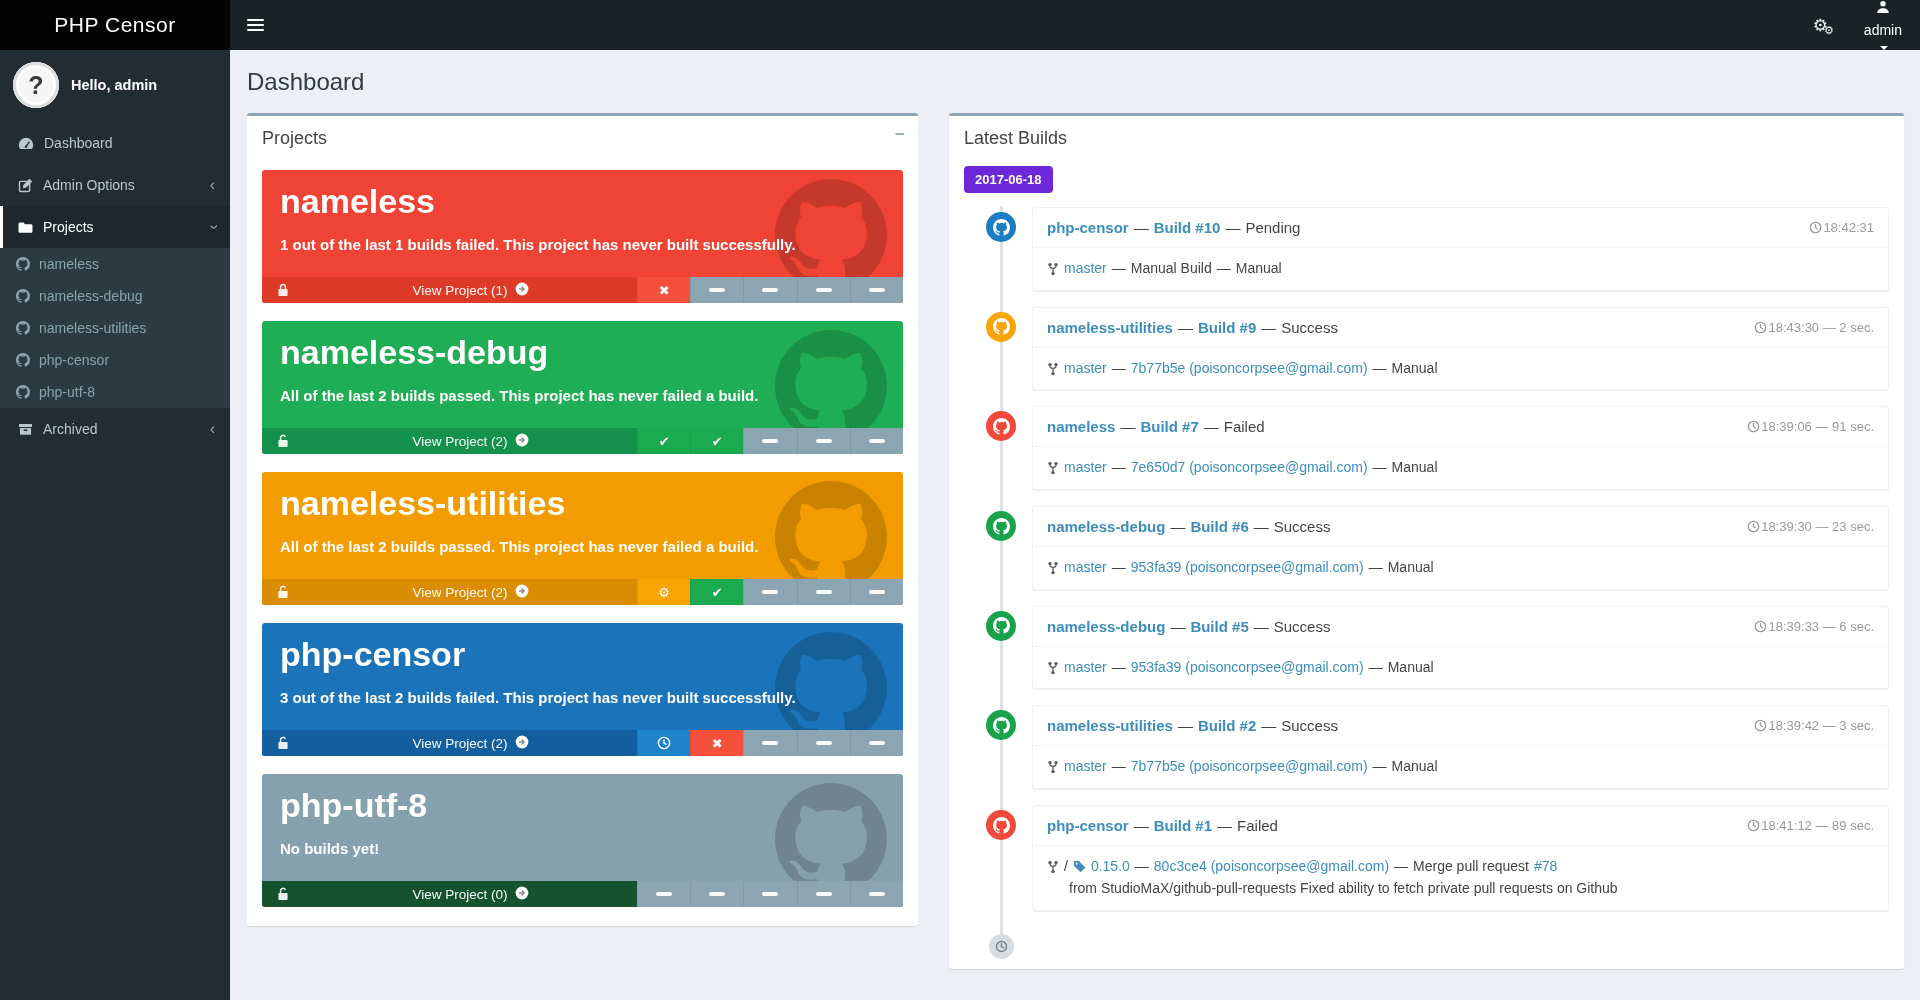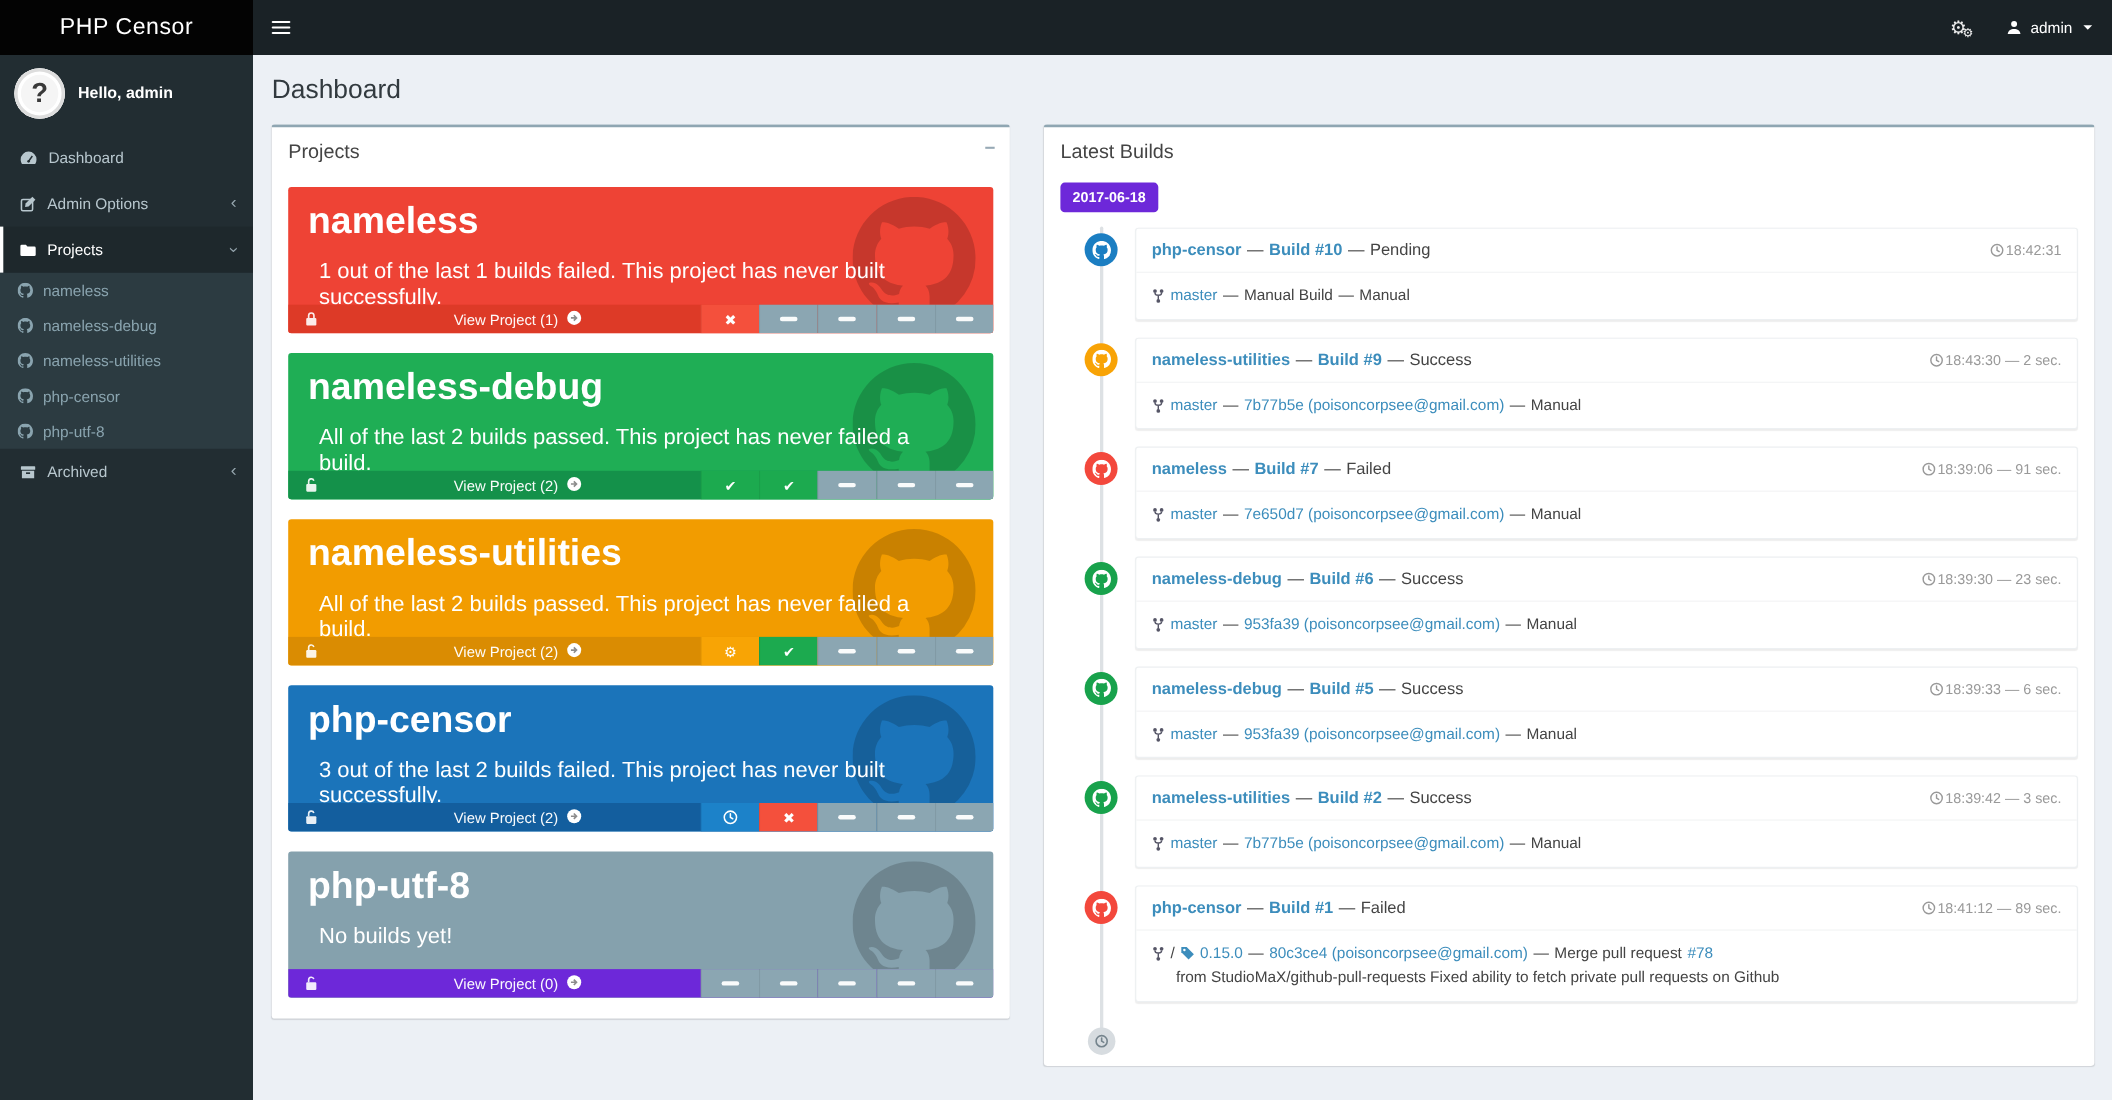--- a/index.html
+++ b/index.html
@@ -13,21 +13,21 @@
     display:flex; align-items:center; justify-content:center; letter-spacing:.5px; }
   .navbar { flex:1; background:#1a2226; display:flex; align-items:center; }
   .burger { width:50px; height:50px; display:flex; flex-direction:column; gap:3px;
     align-items:center; justify-content:center; cursor:pointer; }
   .burger i { width:17px; height:2px; background:#fff; border-radius:1px; }
   .nav-right { margin-left:auto; display:flex; align-items:center; height:100%; }
   .nav-cogs { color:#eee; font-size:17px; padding:0 16px; height:100%;
     display:flex; align-items:center; cursor:pointer; position:relative; }
   .nav-cogs .cog2 { font-size:11px; margin-left:-4px; margin-top:10px; }
   .nav-user { display:flex; align-items:center; gap:8px; color:#fff; font-size:14px;
-    padding:0 18px 0 14px; height:100%; cursor:pointer; }
+    padding:0 18px 0 14px; height:100%; cursor:pointer;flex-direction:column; }
   .caret { width:0; height:0; border-left:4px solid transparent;
     border-right:4px solid transparent; border-top:4px solid #fff; margin-left:2px; }
 
   
   .wrapper { display:flex; height:950px; }
   .sidebar { width:230px; background:#222d32; flex-shrink:0; }
   .content { flex:1; background:#ecf0f5; padding:14px 16px 0 17px; overflow:hidden; }
 
   
   .user-panel { display:flex; align-items:center; gap:12px; padding:12px 12px 14px 13px; }
@@ -55,39 +55,39 @@
   .panel-hd { position:relative; padding:12px 15px 11px; font-size:18px; color:#444; }
   .collapse-btn { position:absolute; right:13px; top:9px; color:#97a9b5; font-size:17px;
     font-weight:bold; cursor:pointer; background:none; border:none; }
 
   
   .p-col { width:671px; flex-shrink:0; }
   .p-body { padding:10px 15px 1px; }
   .card { position:relative; height:133px; border-radius:3px; overflow:hidden;
     margin-bottom:18px; color:#fff; }
   .card-title { font-size:34px; font-weight:bold; padding:12px 18px 0; position:relative; z-index:1; }
-  .card-desc { font-size:20px; padding:15px 28px 0; position:relative; z-index:1; }
+  .card-desc { font-size:15px; padding:15px 18px 0; position:relative; z-index:1;font-weight:bold; }
   .octo-bg { position:absolute; right:16px; top:9px; z-index:0; }
   .octo-bg svg { fill:rgba(0,0,0,.17); }
   .card-foot { position:absolute; left:0; right:0; bottom:0; height:26px; display:flex;
     align-items:stretch; z-index:2; }
   .foot-lock { width:42px; display:flex; align-items:center; justify-content:center;
     color:rgba(255,255,255,.9); }
   .foot-view { flex:1; display:flex; align-items:center; justify-content:center; gap:7px;
     color:rgba(255,255,255,.97); font-size:13.5px; cursor:pointer; }
   .cells { display:flex; width:266px; }
   .cell { width:53.2px; display:flex; align-items:center; justify-content:center;
     border-left:1px solid rgba(0,0,0,.07); font-size:13px; color:#fff; cursor:pointer; }
   .dashbar { width:16px; height:4.5px; border-radius:2.5px; background:rgba(255,255,255,.95); }
 
   .c-red   { background:#ee4335; } .c-red   .card-foot { background:#dd3a27; }
   .c-green { background:#1fae55; } .c-green .card-foot { background:#14914a; }
   .c-orange{ background:#f29c00; } .c-orange .card-foot { background:#da8c02; }
   .c-blue  { background:#1b74ba; } .c-blue  .card-foot { background:#135e9e; }
-  .c-gray  { background:#85a1ad; } .c-gray  .card-foot { background:#6d28d9; }
+  .c-gray  { background:#85a1ad; } .c-gray  .card-foot { background:#14532d; }
   .cell-none    { background:#8ba6b2; }
   .cell-failed  { background:#f4503c; }
   .cell-success { background:#1caa4f; }
   .cell-running { background:#f8a405; }
   .cell-pending { background:#1c82c9; }
   .arrow-ic svg circle { fill:#fff; }
   .arrow-ic svg path { stroke:rgba(0,0,0,.45); }
 
   
   .b-col { flex:1; }

